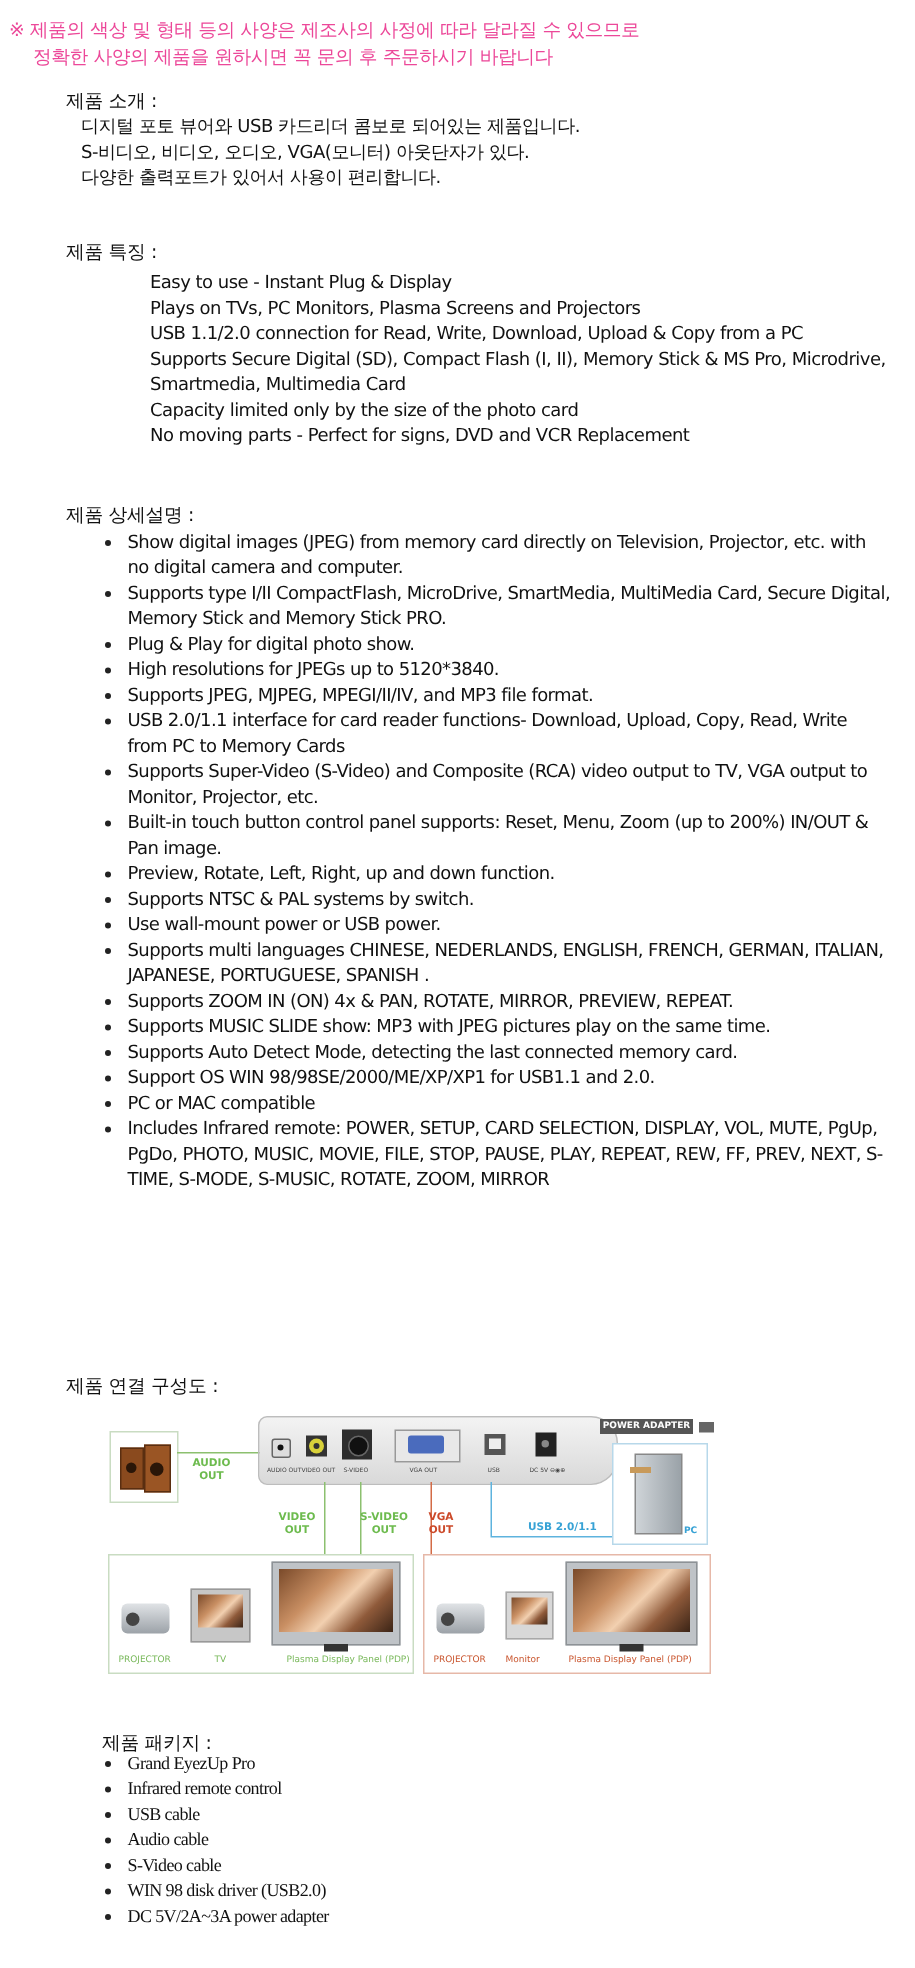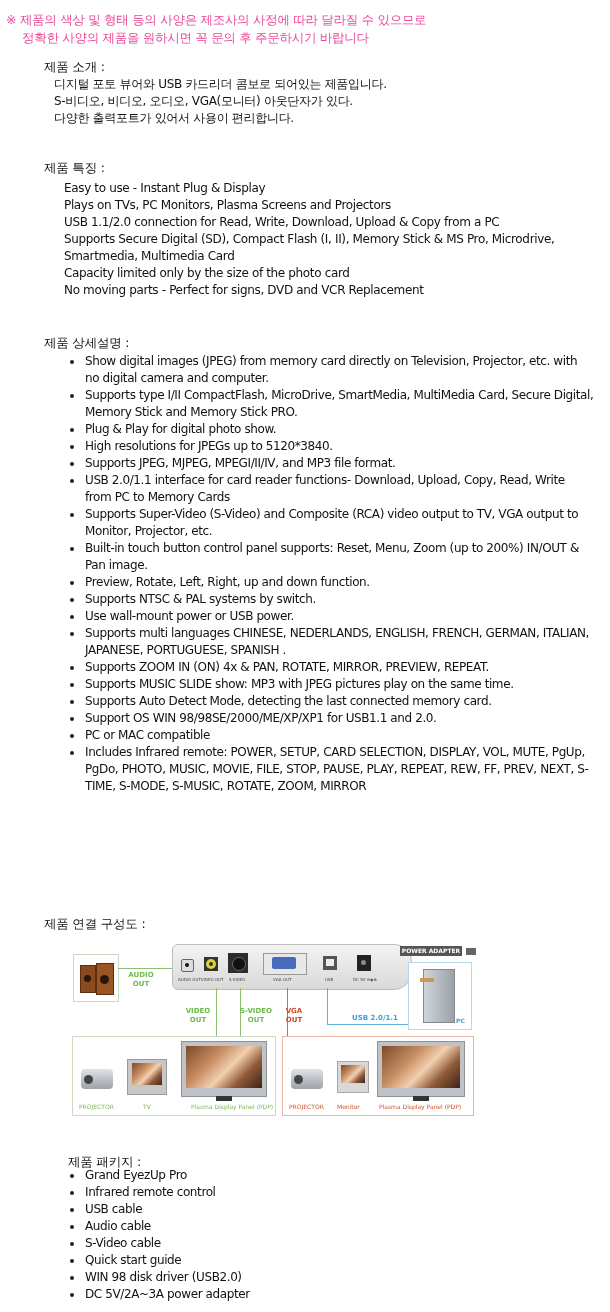--- a/index.html
+++ b/index.html
@@ -12,21 +12,21 @@
   .notice .l2 { padding-left: 16px; }
   .sec-title { position: absolute; left: 44px; font-size: 12.5px; letter-spacing: -0.2px; }
   .plain { position: absolute; left: 54px; font-size: 12px; line-height: 17px; letter-spacing: -0.3px; }
   .plain div { white-space: nowrap; }
   .feat { position: absolute; left: 64px; font-size: 12px; line-height: 17px; letter-spacing: -0.35px; }
   .feat div { white-space: nowrap; }
   ul.bul { position: absolute; left: 66px; margin: 0; padding: 0; list-style: none; font-size: 12px; line-height: 17px; letter-spacing: -0.4px; }
   ul.bul li { position: relative; padding-left: 19px; }
   ul.bul li::before { content: ""; position: absolute; left: 4px; top: 7px; width: 4px; height: 4px; border-radius: 50%; background: #222; }
   #details { width: 528px; }
-  #package { width: 300px; }
+  #package { width: 300px; font-family: Liberation Serif, serif; }
 
   
   .diagram { position: absolute; left: 62px; top: 938px; width: 430px; height: 182px; }
   .abs { position: absolute; }
   .box-green { border: 1px solid #c9dcc2; background: #fff; }
   .box-red { border: 1px solid #e6b8a8; background: #fff; }
   .box-blue { border: 1px solid #b7d8ea; background: #fff; }
   .lbl-green { color: #6dbb4e; font-weight: bold; font-size: 7px; text-align: center; line-height: 9px; }
   .lbl-red { color: #cc4a2a; font-weight: bold; font-size: 7px; text-align: center; line-height: 9px; }
   .lbl-blue { color: #37a2d5; font-weight: bold; font-size: 7px; }
@@ -49,21 +49,21 @@
 </div>
 
 <div class="sec-title" style="top:59px;">제품 소개 :</div>
 <div class="plain" style="top:76px;">
   <div>디지털 포토 뷰어와 USB 카드리더 콤보로 되어있는 제품입니다.</div>
   <div>S-비디오, 비디오, 오디오, VGA(모니터) 아웃단자가 있다.</div>
   <div>다양한 출력포트가 있어서 사용이 편리합니다.</div>
 </div>
 
 <div class="sec-title" style="top:160px;">제품 특징 :</div>
-<div class="feat" style="top:180px;">
+<div class="feat" style="top:180px;margin-left:36px;">
   <div>Easy to use - Instant Plug &amp; Display</div>
   <div>Plays on TVs, PC Monitors, Plasma Screens and Projectors</div>
   <div>USB 1.1/2.0 connection for Read, Write, Download, Upload &amp; Copy from a PC</div>
   <div>Supports Secure Digital (SD), Compact Flash (I, II), Memory Stick &amp; MS Pro, Microdrive,</div>
   <div>Smartmedia, Multimedia Card</div>
   <div>Capacity limited only by the size of the photo card</div>
   <div>No moving parts - Perfect for signs, DVD and VCR Replacement</div>
 </div>
 
 <div class="sec-title" style="top:335px;">제품 상세설명 :</div>
@@ -199,16 +199,15 @@
   </div>
 </div>
 
 <div class="sec-title" style="top:1154px;margin-left:24px;">제품 패키지 :</div>
 <ul class="bul" id="package" style="top:1167px;">
   <li>Grand EyezUp Pro</li>
   <li>Infrared remote control</li>
   <li>USB cable</li>
   <li>Audio cable</li>
   <li>S-Video cable</li>
-  <li>Quick start guide</li>
   <li>WIN 98 disk driver (USB2.0)</li>
   <li>DC 5V/2A~3A power adapter</li>
 </ul>
 
 </body></html>

